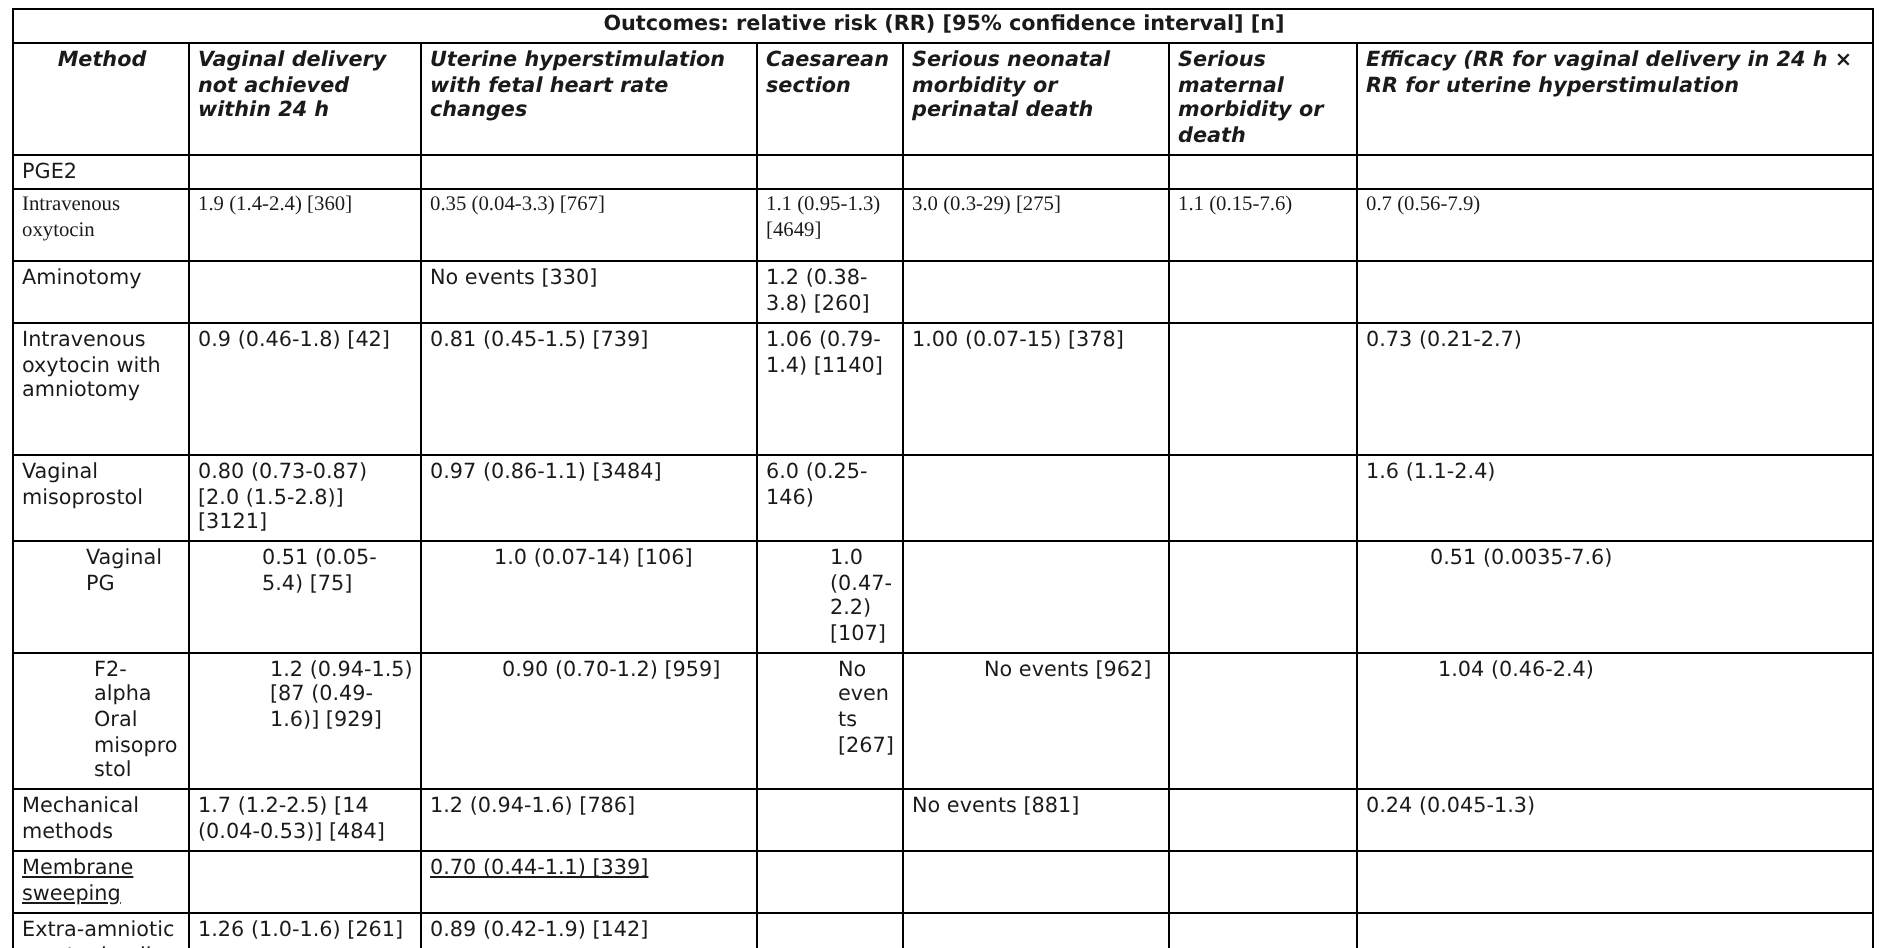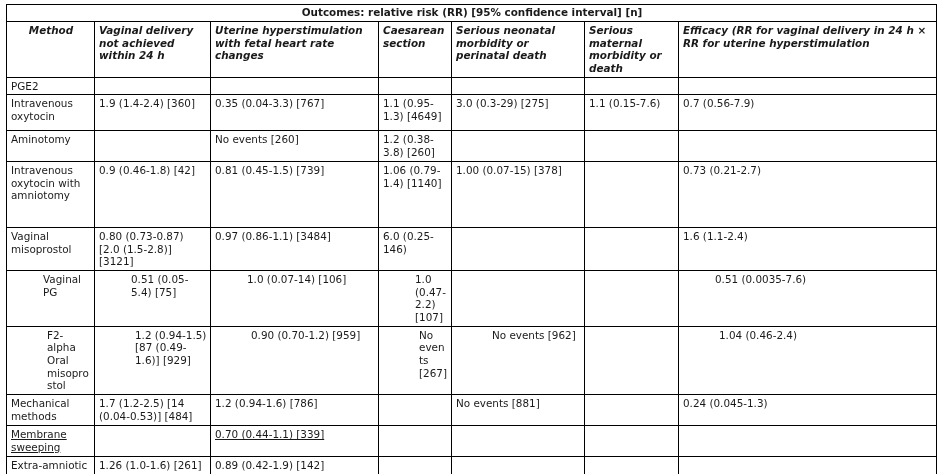--- a/index.html
+++ b/index.html
@@ -57,21 +57,21 @@
   col.c0 { width: 88px; }
   col.c1 { width: 116px; }
   col.c2 { width: 168px; }
   col.c3 { width: 73px; }
   col.c4 { width: 133px; }
   col.c5 { width: 94px; }
   col.c6 { width: 258px; }
 
   
   tr.r-0 td { height: 11px; }
-  tr.r-1 td { height: 31px; }
+  tr.r-1 td { height: 31px; font-family: Liberation Serif, serif; }
   tr.r-2 td { height: 25px; }
   tr.r-3 td { height: 61px; }
   tr.r-4 td { height: 30px; }
   tr.r-5 td { height: 32px; padding-left: 36px; }
   tr.r-6 td { height: 26px; padding-left: 40px; }
   tr.r-7 td { height: 26px; }
   tr.r-8 td { height: 26px; text-decoration: underline; }
   tr.r-9 td { height: 48px; }
   tr.r-10 td { height: 50px; }
 </style>
@@ -118,21 +118,21 @@
           <td>1.9 (1.4-2.4) [360]</td>
           <td>0.35 (0.04-3.3) [767]</td>
           <td>1.1 (0.95-1.3) [4649]</td>
           <td>3.0 (0.3-29) [275]</td>
           <td>1.1 (0.15-7.6)</td>
           <td>0.7 (0.56-7.9)</td>
         </tr>
         <tr class="r-2">
           <td>Aminotomy</td>
           <td></td>
-          <td>No events [260]</td>
+          <td>No events [330]</td>
           <td>1.2 (0.38-3.8) [260]</td>
           <td></td>
           <td></td>
           <td></td>
         </tr>
         <tr class="r-3">
           <td>Intravenous oxytocin with amniotomy</td>
           <td>0.9 (0.46-1.8) [42]</td>
           <td>0.81 (0.45-1.5) [739]</td>
           <td>1.06 (0.79-1.4) [1140]</td>

